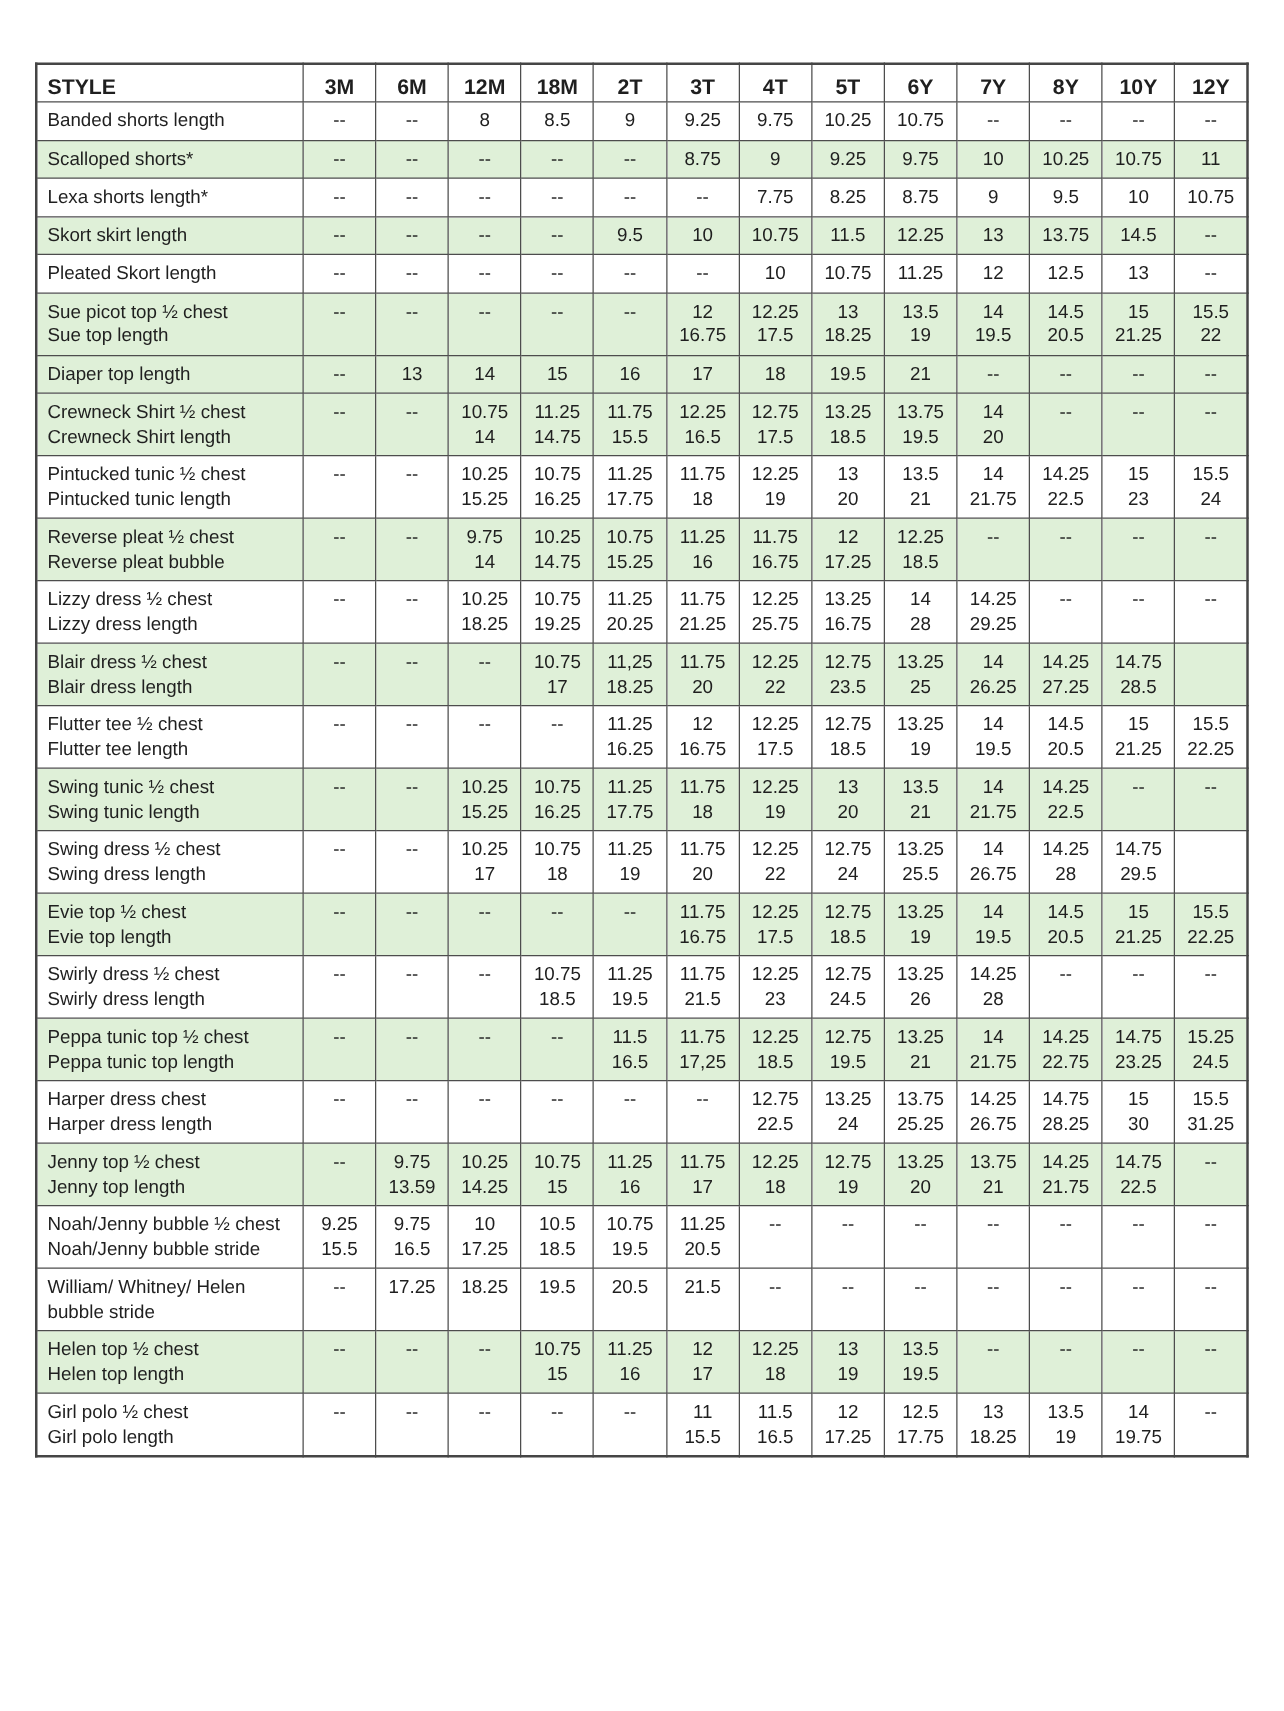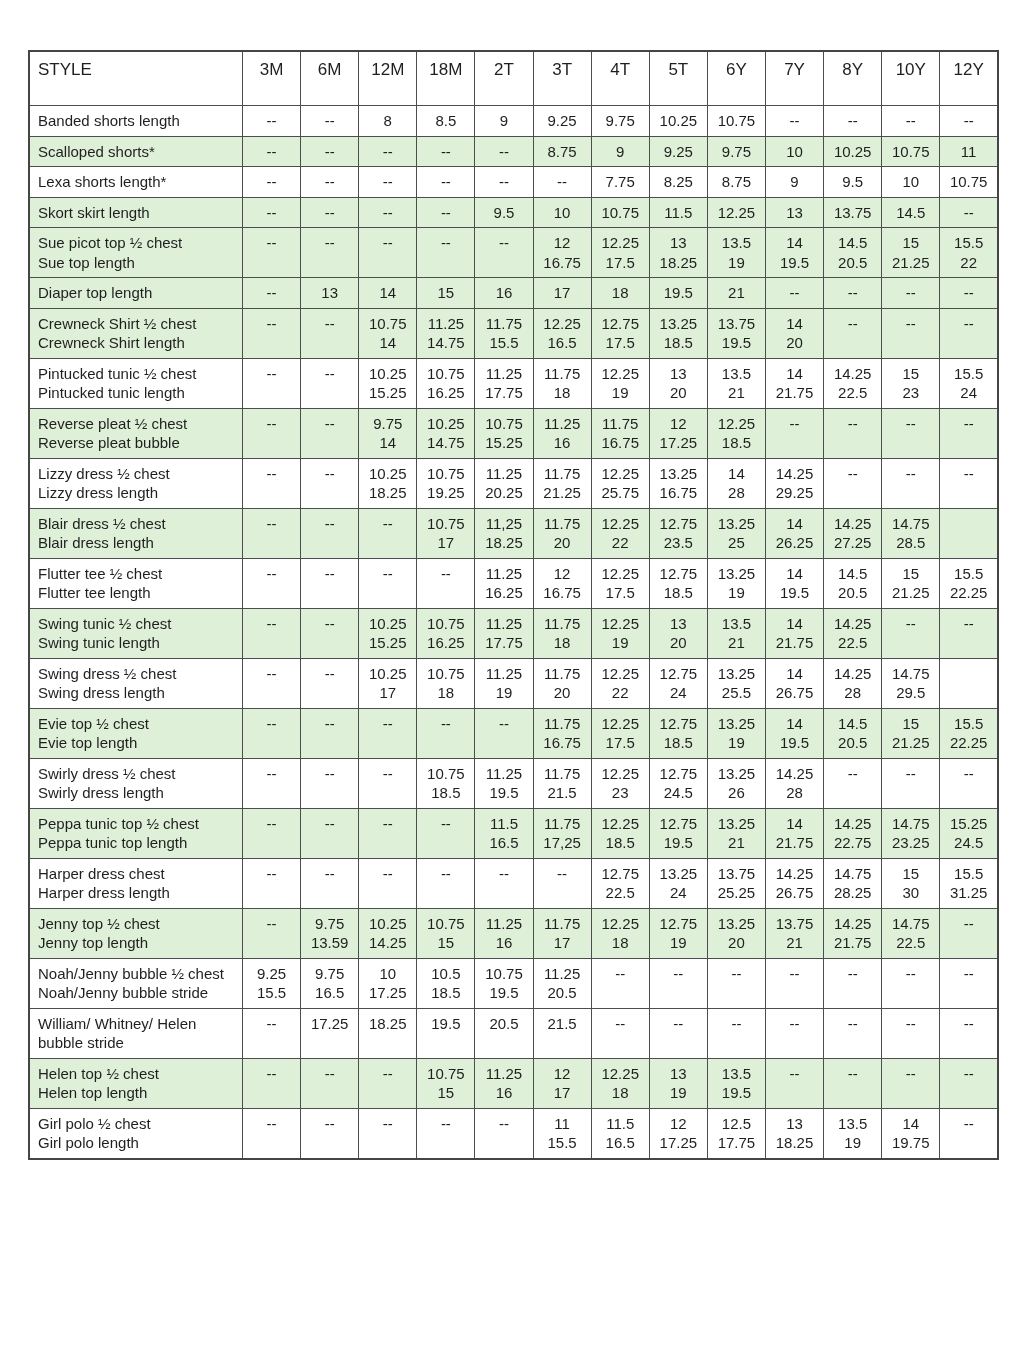--- a/index.html
+++ b/index.html
@@ -30,22 +30,22 @@
     vertical-align: top;
     font-size: 15px;
     line-height: 1.3;
     padding: 5px 2px;
     text-align: center;
     white-space: pre-line;
     overflow: hidden;
   }
   table.size-chart th {
     font-size: 17px;
-    font-weight: normal;
-    padding: 7px 2px 24px 2px;
+    font-weight: bold;
+    padding: 7px 2px 0 2px;
     background: #ffffff;
   }
   table.size-chart th.label,
   table.size-chart td.label {
     width: 200px;
     text-align: left;
     padding-left: 8px;
     padding-right: 4px;
   }
   table.size-chart tr.green td {
@@ -136,20 +136,36 @@
           <td>9.5</td>
           <td>10</td>
           <td>10.75</td>
           <td>11.5</td>
           <td>12.25</td>
           <td>13</td>
           <td>13.75</td>
           <td>14.5</td>
           <td>--</td>
         </tr>
+        <tr class="white">
+          <td class="label">Pleated Skort length</td>
+          <td>--</td>
+          <td>--</td>
+          <td>--</td>
+          <td>--</td>
+          <td>--</td>
+          <td>--</td>
+          <td>10</td>
+          <td>10.75</td>
+          <td>11.25</td>
+          <td>12</td>
+          <td>12.5</td>
+          <td>13</td>
+          <td>--</td>
+        </tr>
         <tr class="green">
           <td class="label">Sue picot top ½ chest
 Sue top length</td>
           <td>--</td>
           <td>--</td>
           <td>--</td>
           <td>--</td>
           <td>--</td>
           <td>12
 16.75</td>

